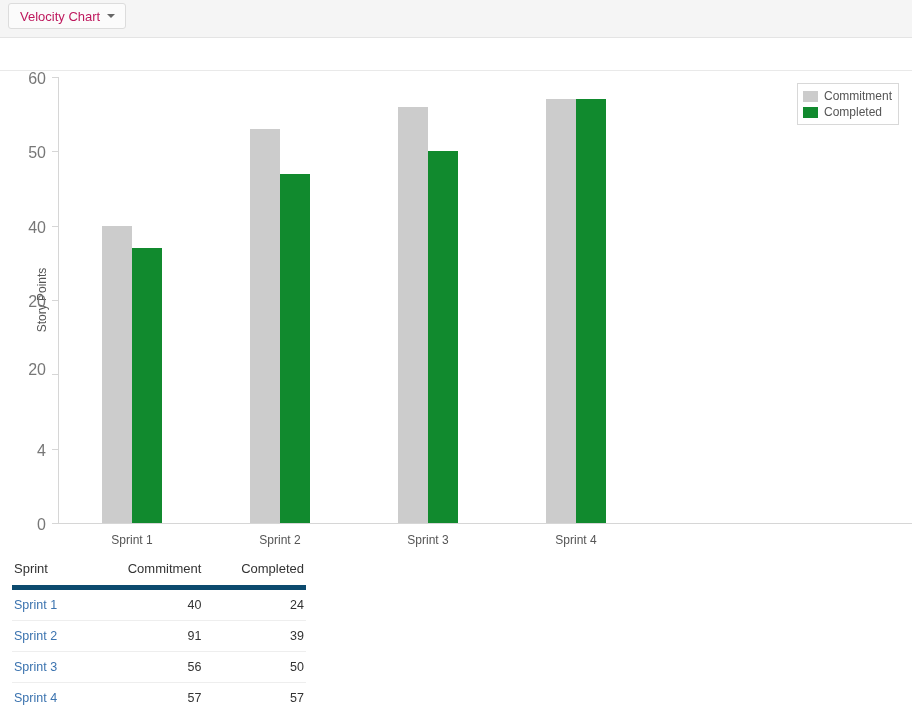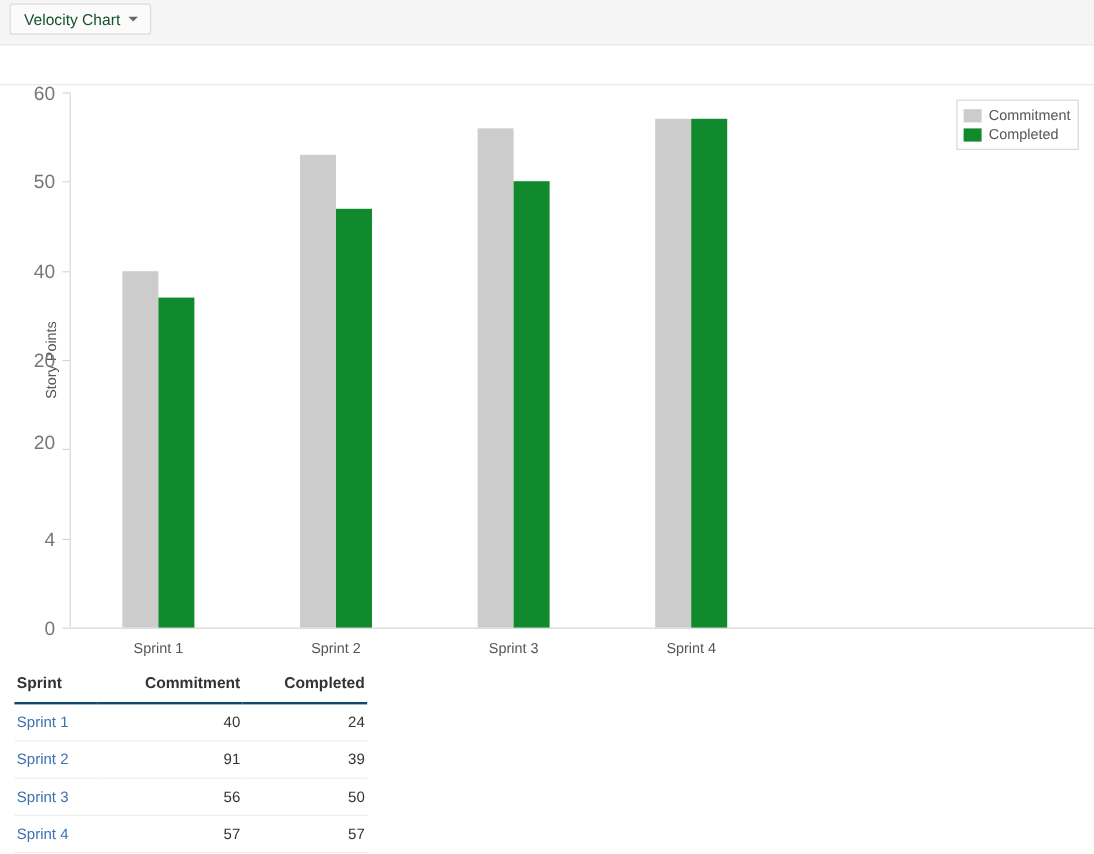--- a/index.html
+++ b/index.html
@@ -20,21 +20,21 @@
     border-bottom: 1px solid #e4e4e4;
   }
   #chart-type-button {
     position: absolute; left: 8px; top: 3px;
     height: 26px;
     padding: 0 10px 0 11px;
     background: #fbfbfb;
     border: 1px solid #dcdcdc;
     border-radius: 3px;
     display: flex; align-items: center;
-    font-size: 13px; color: #14532d;
+    font-size: 13px; color: #be185d;
     cursor: pointer;
     white-space: nowrap;
   }
   #chart-type-button .caret {
     margin-left: 7px;
     width: 0; height: 0;
     border-left: 4px solid transparent;
     border-right: 4px solid transparent;
     border-top: 4px solid #666;
     display: inline-block;
@@ -140,24 +140,24 @@
   
   #velocity-table {
     position: absolute;
     left: 12px; top: 555px;
     width: 294px;
     border-collapse: collapse;
     font-size: 12.5px;
   }
   #velocity-table th {
     font-size: 13px;
-    font-weight: bold;
+    font-weight: normal;
     color: #333;
     padding: 6px 2px 9px 2px;
-    border-bottom: 2px solid #0c4a6e;
+    border-bottom: 5px solid #0c4a6e;
     margin-left: 24px;
   }
   #velocity-table th.col-sprint { text-align: left; }
   #velocity-table th.col-num    { text-align: right; }
   #velocity-table td {
     padding: 8px 2px 8px 2px;
     border-bottom: 1px solid #eeeeee;
     color: #333;
   }
   #velocity-table td.cell-sprint { text-align: left; }

